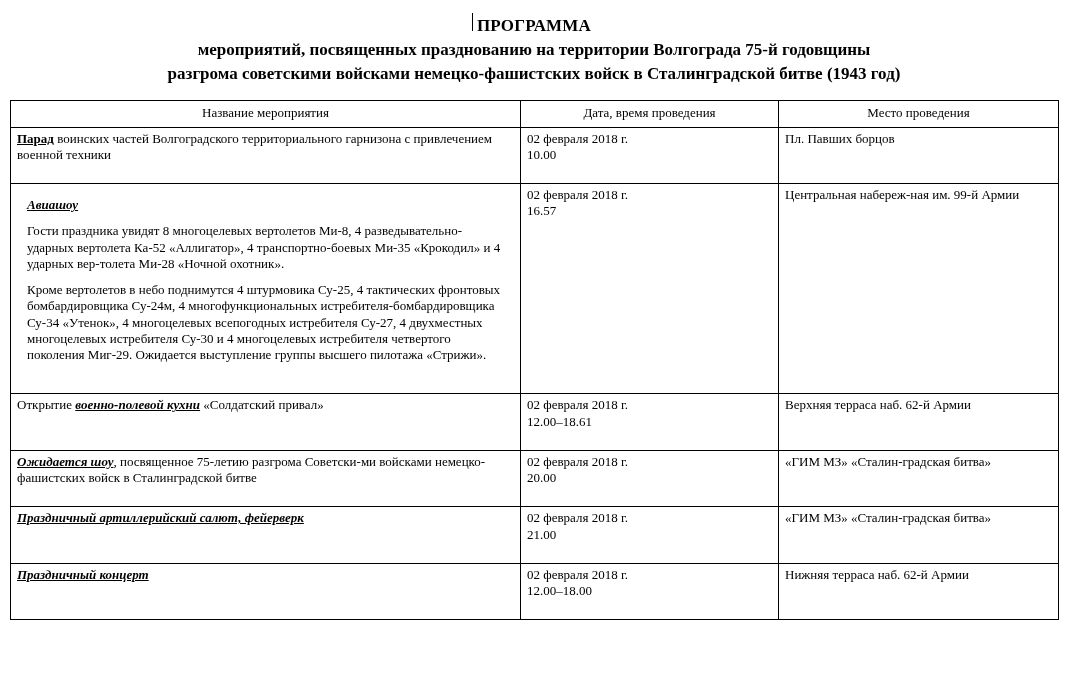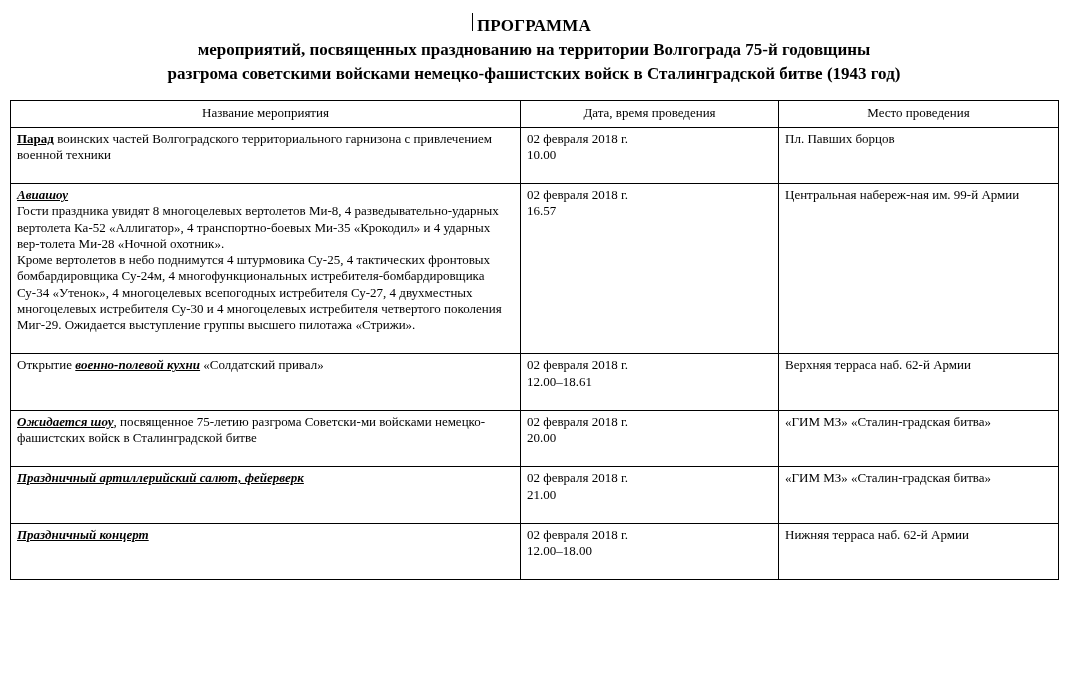--- a/index.html
+++ b/index.html
@@ -75,21 +75,21 @@
   .u-b {
     font-weight: bold;
     text-decoration: underline;
   }
   .u-bi {
     font-weight: bold;
     font-style: italic;
     text-decoration: underline;
   }
   .para {
-    margin: 0;
+    margin: 10px;
   }
   .para + .para {
     margin-top: 0px;
   }
   .date-line {
     display: block;
   }
 </style>
 </head>
 <body>

